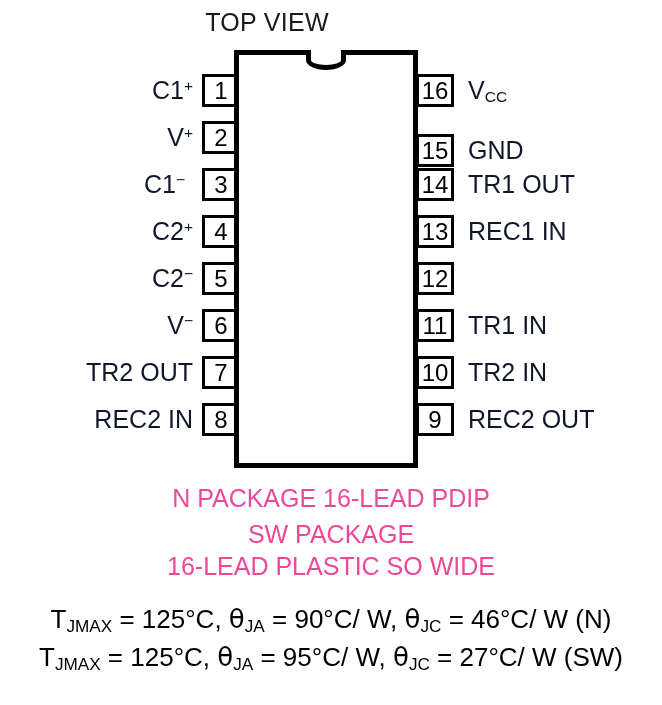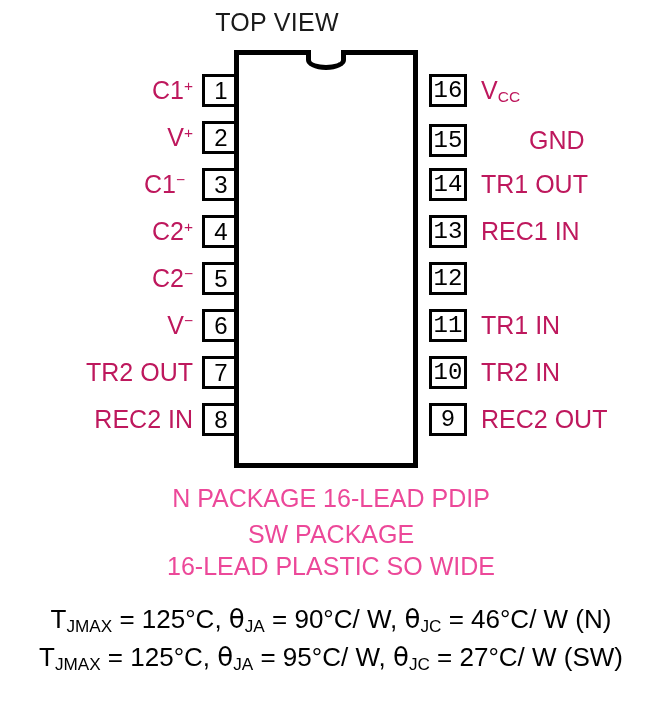--- a/index.html
+++ b/index.html
@@ -27,21 +27,20 @@
   .top-view-title {
     position: absolute;
     top: 10px;
     left: 0;
     width: 534px;
     text-align: center;
     font-size: 25px;
     letter-spacing: 0.3px;
     line-height: 1;
     color: #1a1a1a;
-    margin-left: 10px;
   }
 
   
   .pkg-body {
     position: absolute;
     left: 234px;
     top: 50px;
     width: 184px;
     height: 418px;
     border: 5px solid #000;
@@ -103,29 +102,28 @@
     box-sizing: border-box;
     border: 3px solid #000;
     background: #fff;
     font-size: 24px;
     line-height: 27px;
     text-align: center;
     color: #000;
     flex: 0 0 auto;
   }
   .pin-row.right .pin-box {
-    margin-left: 17px;
-    font-family: Liberation Mono, monospace;
+    margin-left: 4px;
   }
 
   .pin-label {
     font-size: 25px;
     line-height: 1;
     white-space: nowrap;
-    color: #be185d;
+    color: #0f172a;
   }
   .pin-row.left .pin-label { margin-right: 9px; }
   .pin-row.right .pin-label { margin-left: 14px; }
 
   .pin-label sup,
   .pin-label sub {
     font-size: 0.62em;
     line-height: 0;
   }
   .pin-label sup { vertical-align: 0.52em; }
@@ -215,21 +213,21 @@
       <div class="pin-row left" style="top: 403px;">
         <span class="pin-label">REC2 IN</span>
         <div class="pin-box">8</div>
       </div>
     </div>
   <div id="right-pins">
       <div class="pin-row right" style="top: 74px;">
         <div class="pin-box">16</div>
         <span class="pin-label">V<sub>CC</sub></span>
       </div>
-      <div class="pin-row right" style="top: 124px; gap: 48px;">
+      <div class="pin-row right" style="top: 134px;">
         <div class="pin-box">15</div>
         <span class="pin-label">GND</span>
       </div>
       <div class="pin-row right" style="top: 168px;">
         <div class="pin-box">14</div>
         <span class="pin-label">TR1 OUT</span>
       </div>
       <div class="pin-row right" style="top: 215px;">
         <div class="pin-box">13</div>
         <span class="pin-label">REC1 IN</span>

